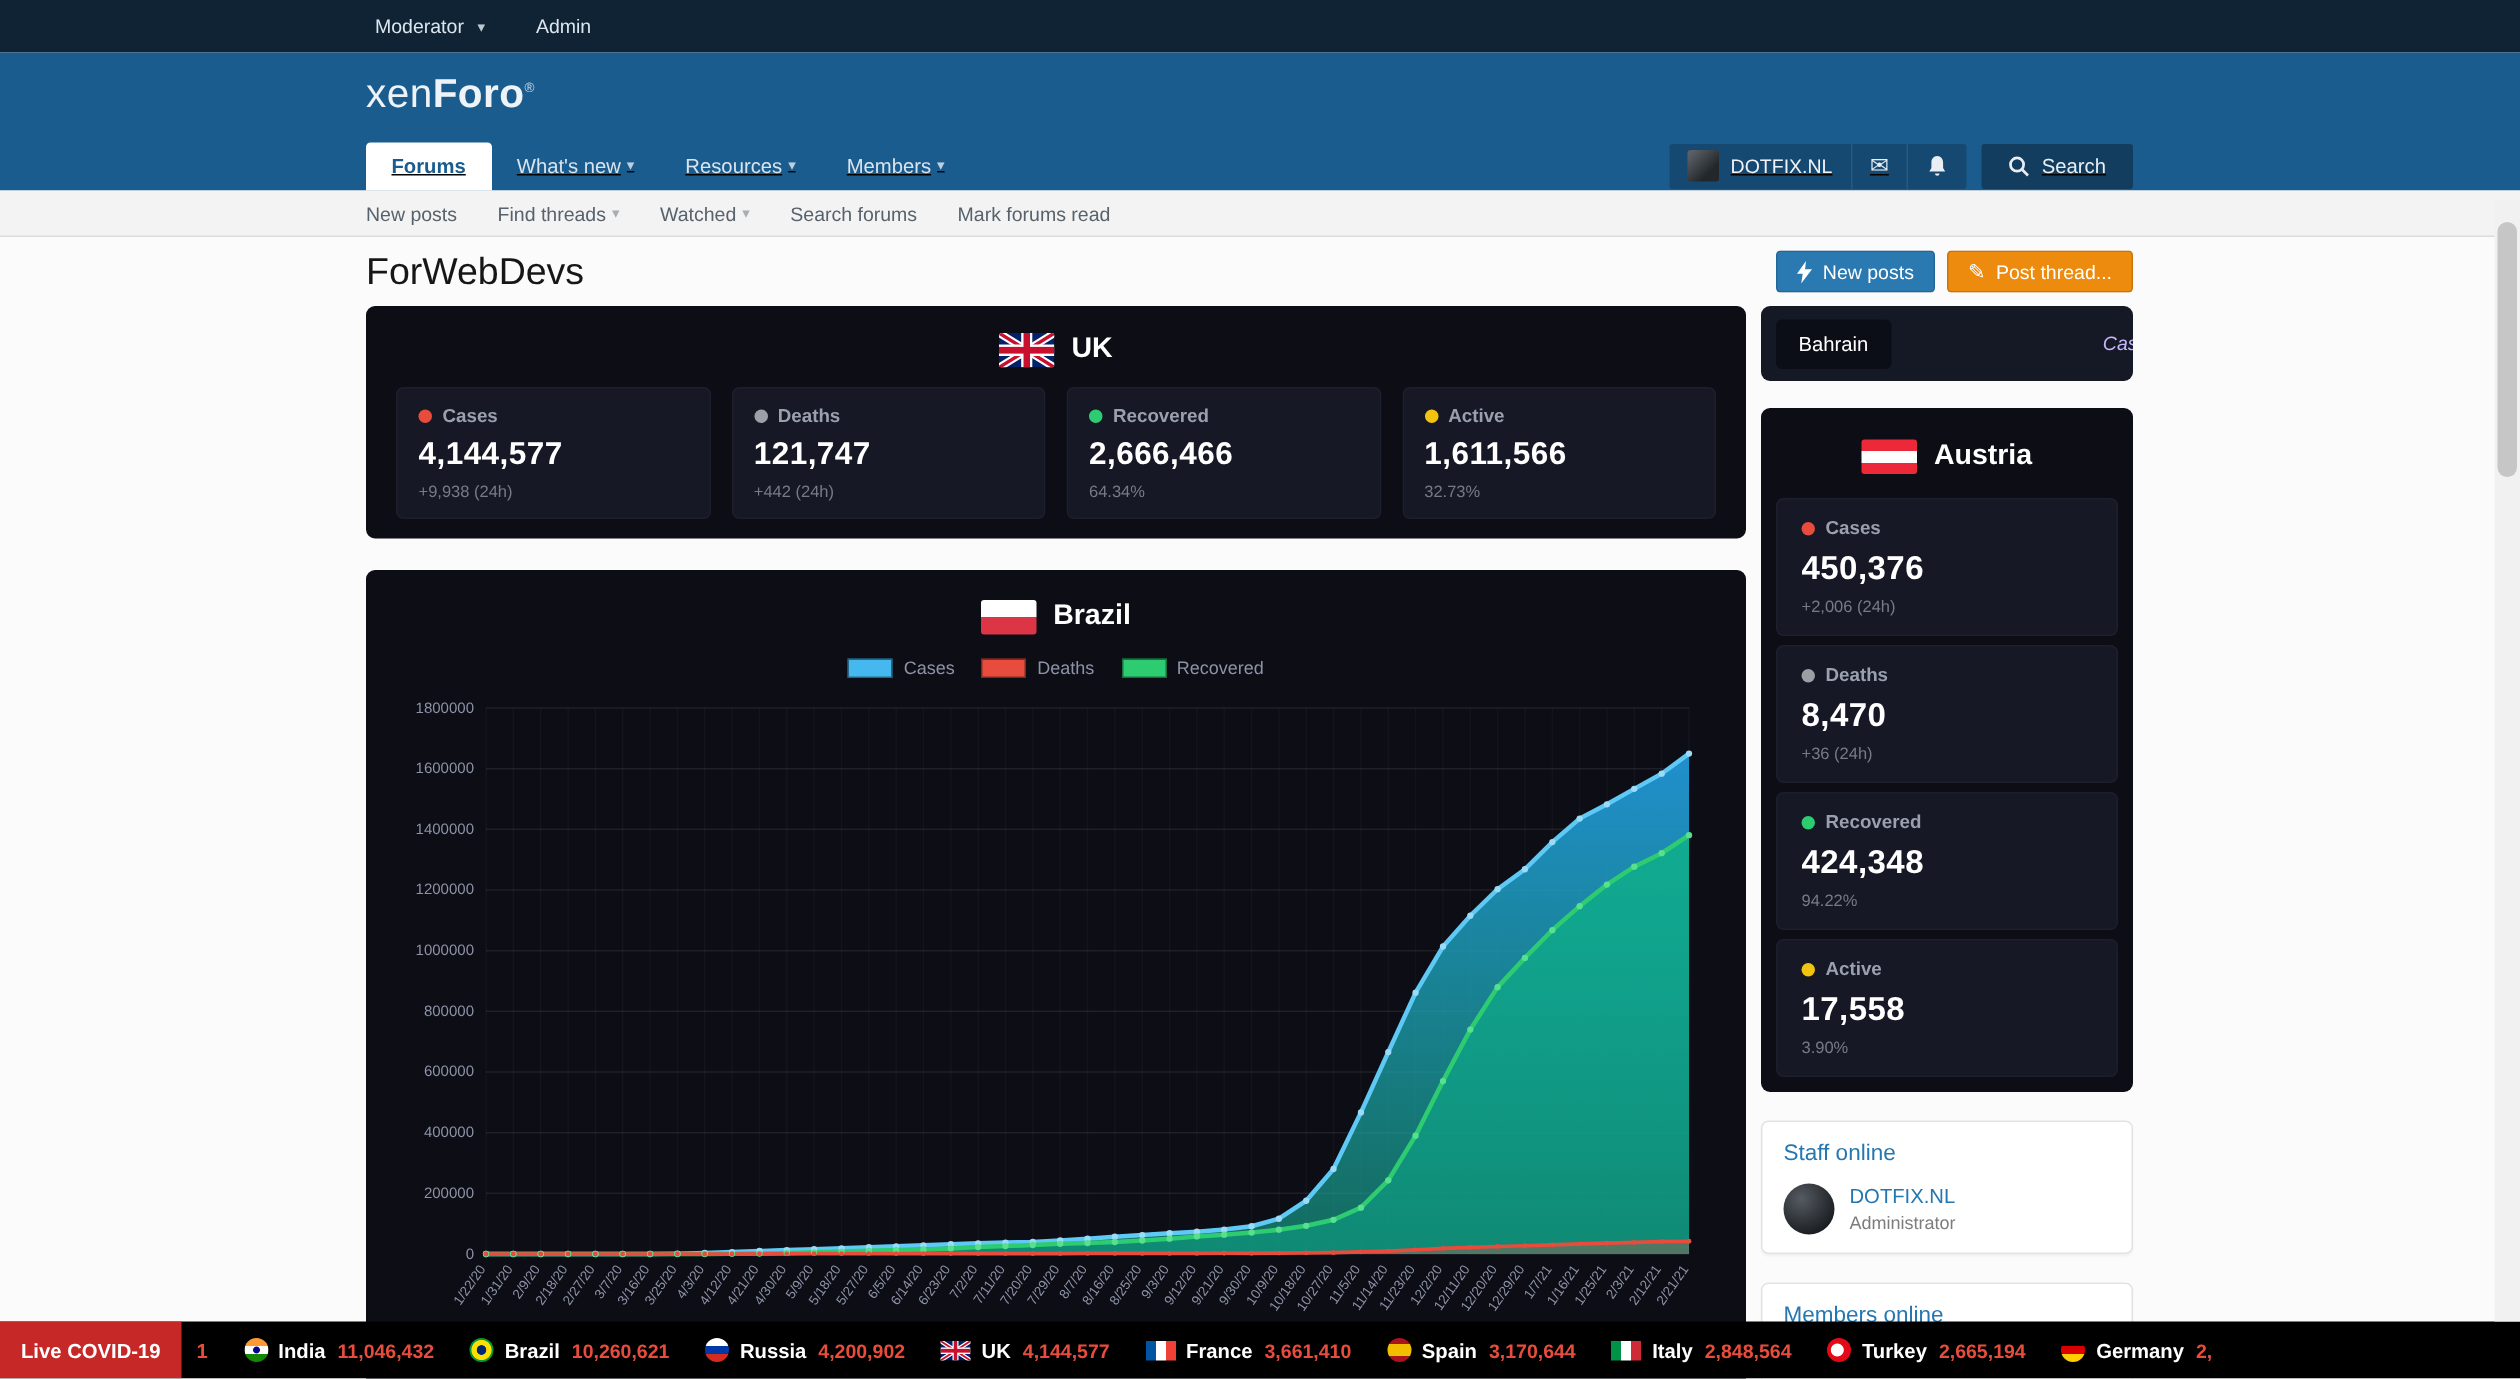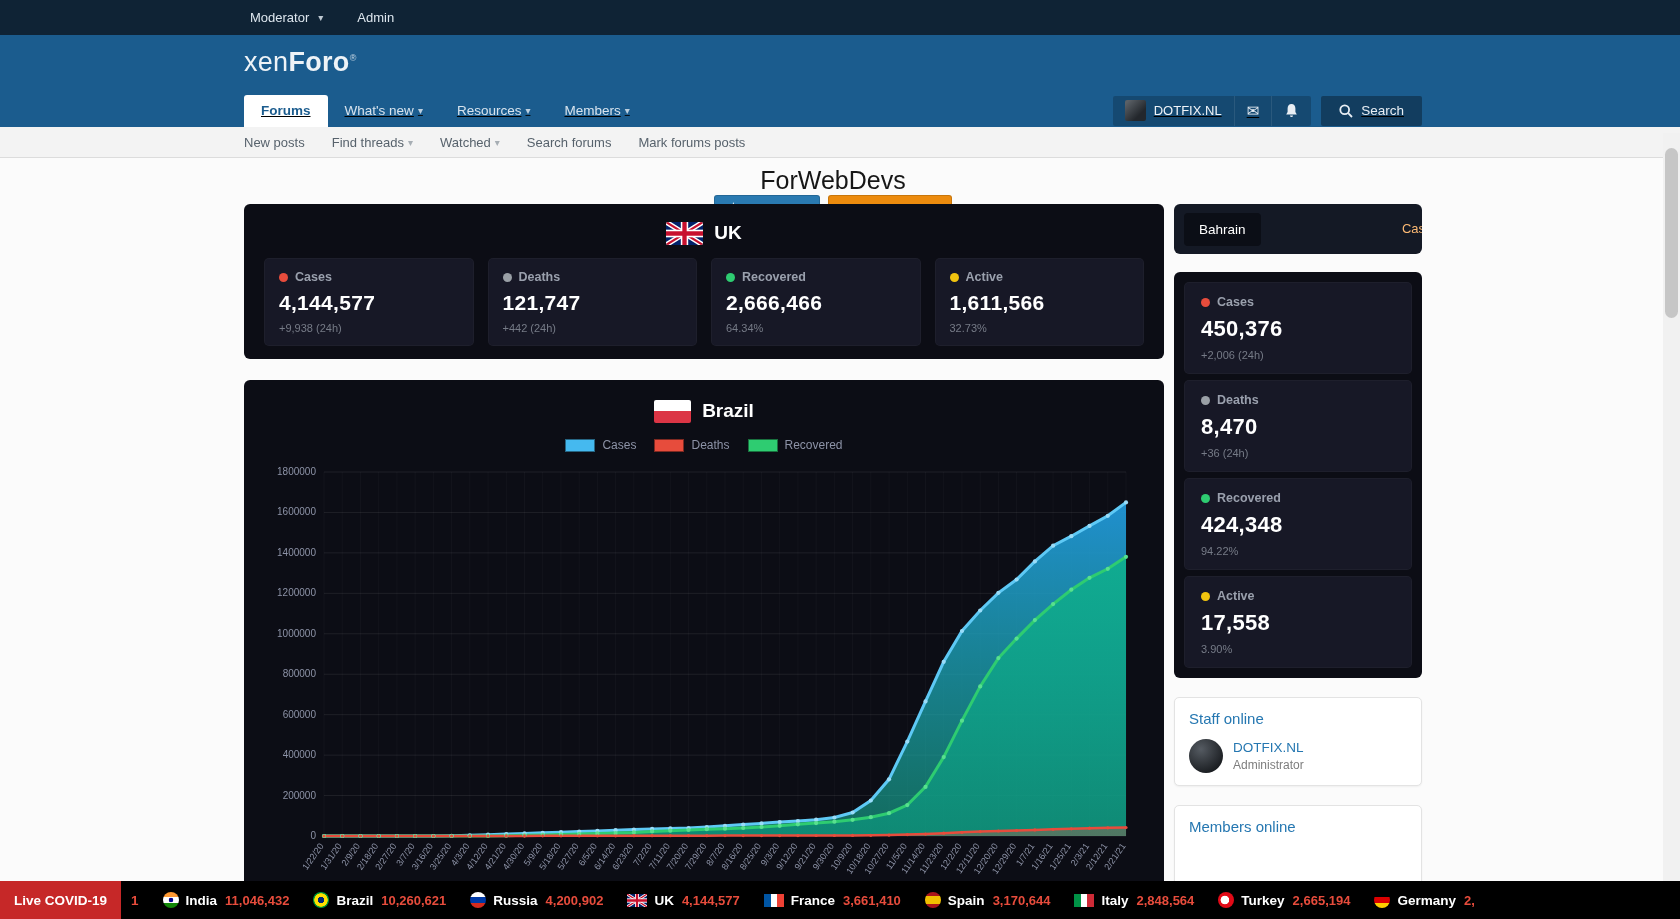--- a/index.html
+++ b/index.html
@@ -36,21 +36,21 @@
     background:rgba(0,0,0,.33); border-radius:2px; color:#e8eef4; font-size:13.5px; cursor:pointer; }
 
   
   .subnav { position:absolute; top:127px; left:0; right:0; height:31px; background:#f3f3f3;
     border-bottom:1px solid #dcdcdc; display:flex; align-items:center; padding-left:244px; gap:27px; z-index:5; }
   .subnav .sn-link { font-size:13px; color:#57626c; cursor:pointer; display:flex; align-items:center; }
   .subnav .caret::after { color:#9aa2aa; }
 
   
   .page { position:absolute; top:158px; left:244px; width:1178px; }
-  .page-head { display:flex; justify-content:space-between; align-items:center; margin:8px 0 8px; height:30px;flex-direction:column; }
+  .page-head { display:flex; justify-content:space-between; align-items:center; margin:8px 0 8px; height:30px; }
   .page-title { font-size:25px; color:#161616; font-weight:400; }
   .head-buttons { display:flex; gap:8px; }
   .btn { height:28px; display:flex; align-items:center; gap:7px; padding:0 13px; border-radius:3px;
     color:#fff; font-size:13px; cursor:pointer; border:1px solid rgba(0,0,0,.15); }
   .btn-blue { background:#2a7ab1; }
   .btn-orange { background:#ec8b0e; }
   .glyph-pencil::before { content:"✎"; font-size:14px; }
 
   .columns { display:flex; gap:10px; align-items:flex-start; }
   .main-col { width:920px; }
@@ -71,21 +71,21 @@
   .poland-card { margin-top:21px; height:578px; padding:14px 16px; overflow:hidden; }
   .legend-row { display:flex; justify-content:center; align-items:center; gap:18px; margin-top:6px; height:22px; }
   .legend-item { display:flex; align-items:center; gap:7px; font-size:12px; color:#8d93a7; }
   .swatch { width:30px; height:13px; border:1px solid rgba(0,0,0,.45); }
   .chart-svg { display:block; margin-top:2px; }
 
   
   .bahrain-bar { height:50px; background:#141925; border-radius:6px; display:flex; align-items:center;
     padding-left:10px; overflow:hidden; position:relative; }
   .bahrain-chip { background:#0b0e16; color:#fff; font-size:13.5px; padding:9px 15px; border-radius:4px; }
-  .bahrain-clip { position:absolute; right:-3px; top:17px; color:#fdba74; font-size:13px; }
+  .bahrain-clip { position:absolute; right:-3px; top:17px; color:#c4b5fd; font-size:13px;font-style:italic; }
 
   .austria-card { margin-top:18px; padding:10px; }
   .austria-card .card-title-row { height:44px; }
   .side-stat { background:#171826; border:1px solid rgba(255,255,255,.03); border-radius:5px;
     padding:12px 16px; margin-top:6px; }
   .side-stat:first-of-type { margin-top:0; }
   .side-stat .stat-value { font-size:22px; }
 
   .white-card { background:#ffffff; border:1px solid #e3e3e3; border-radius:5px; margin-top:19px;
     padding:12px 14px; box-shadow:0 1px 2px rgba(0,0,0,.05); }
@@ -191,21 +191,21 @@
   <span class="sn-link caret">
       <span>Find threads</span>
     </span>
   <span class="sn-link caret">
       <span>Watched</span>
     </span>
   <span class="sn-link">
       <span>Search forums</span>
     </span>
   <span class="sn-link">
-      <span>Mark forums posts</span>
+      <span>Mark forums read</span>
     </span>
 </div>
 
 <div class="page">
   <div class="page-head">
     <div class="page-title">ForWebDevs</div>
     <div class="head-buttons">
       <div class="btn btn-blue">
         <svg width="10" height="15" viewBox="0 0 10 15">
             <polygon points="6,0 0,8.5 3.8,8.5 2.8,15 10,5.5 5.4,5.5" fill="#ffffff"></polygon>
@@ -560,20 +560,24 @@
     </div>
 
     <div class="sidebar">
 
       <div class="bahrain-bar">
         <span class="bahrain-chip">Bahrain</span>
         <span class="bahrain-clip">Cas</span>
       </div>
 
       <div class="dark-card austria-card">
+        <div class="card-title-row">
+          <span class="flag flag-lg flag-austria"></span>
+          <span class="country-name">Austria</span>
+        </div>
         <div class="side-stat">
           <div class="stat-head">
               <span class="dot" style="background-color: rgb(231, 76, 60);"></span>
               <span>Cases</span>
             </div>
           <div class="stat-value">450,376</div>
           <div class="stat-sub">+2,006 (24h)</div>
         </div>
         <div class="side-stat">
           <div class="stat-head">

